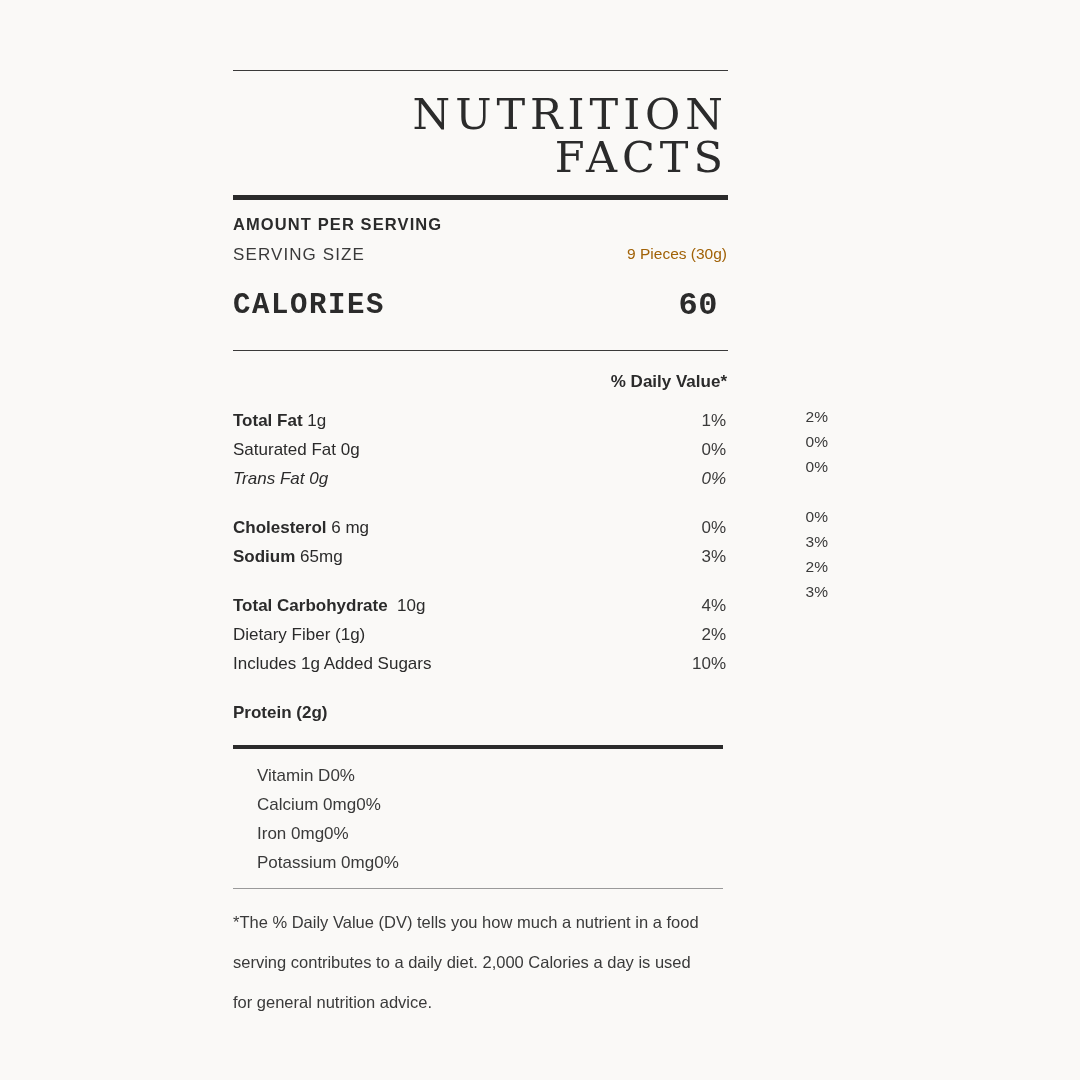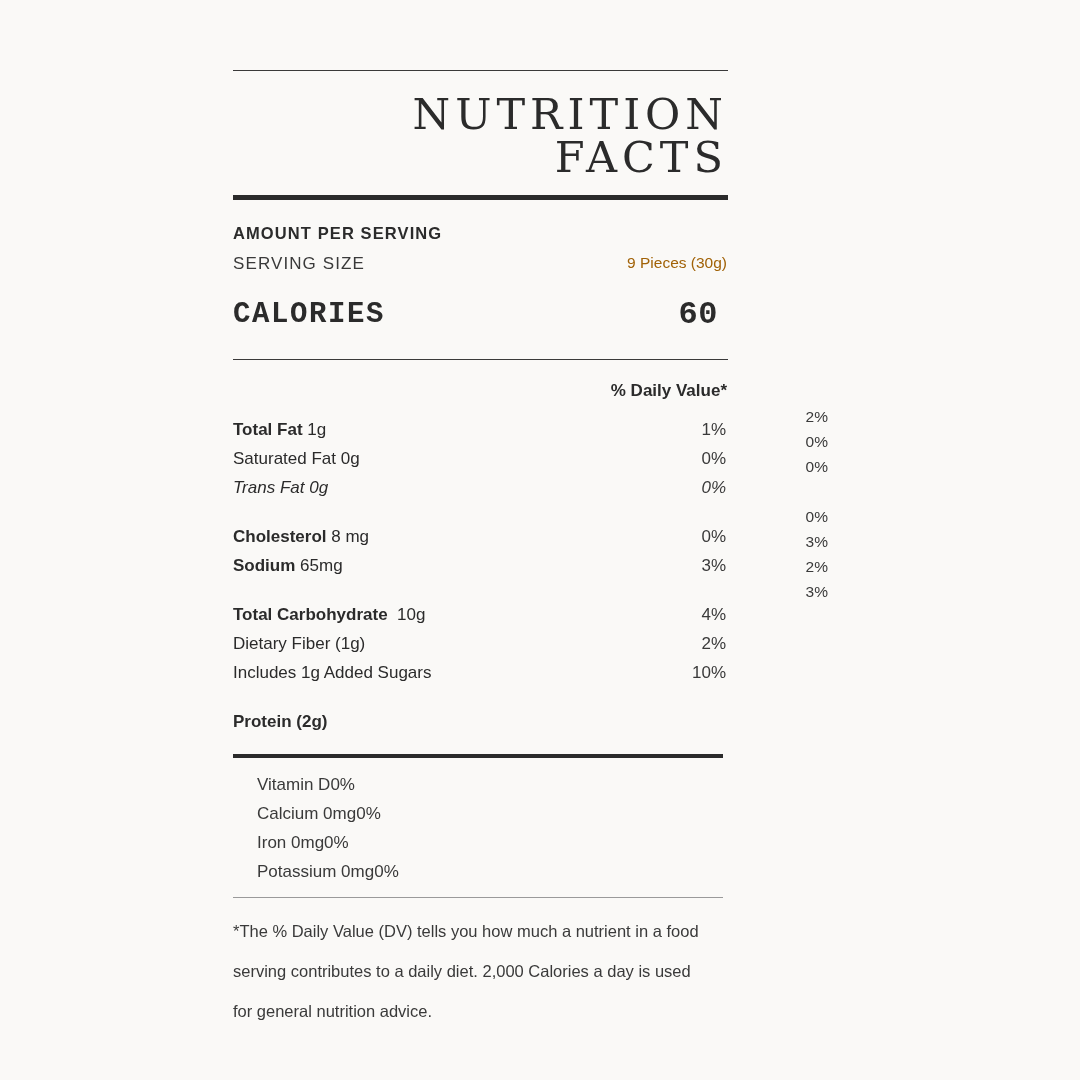--- a/index.html
+++ b/index.html
@@ -39,21 +39,21 @@
   .rule-thick {
     border-top: 5px solid #2b2b2b;
     width: 495px;
   }
 
   
   .amount-label {
     font-size: 16.5px;
     font-weight: bold;
     letter-spacing: 1.1px;
-    margin-top: 24px;
+    margin-top: 15px;
   }
   .row {
     display: flex;
     justify-content: space-between;
     align-items: flex-start;
   }
   .serving-row {
     margin-top: 11px;
   }
   .serving-label {
@@ -197,21 +197,21 @@
       </div>
       <div class="nline">
         <span class="name"><span class="">Saturated Fat 0g</span><span></span></span>
         <span class="pct">0%</span>
       </div>
       <div class="nline">
         <span class="name italic"><span class="">Trans Fat 0g</span><span></span></span>
         <span class="pct italic">0%</span>
       </div>
       <div class="nline gap-top">
-        <span class="name"><span class="bold">Cholesterol</span><span> 8 mg</span></span>
+        <span class="name"><span class="bold">Cholesterol</span><span> 6 mg</span></span>
         <span class="pct">0%</span>
       </div>
       <div class="nline">
         <span class="name"><span class="bold">Sodium</span><span> 65mg</span></span>
         <span class="pct">3%</span>
       </div>
       <div class="nline gap-top">
         <span class="name"><span class="bold">Total Carbohydrate</span><span>  10g</span></span>
         <span class="pct">4%</span>
       </div>

